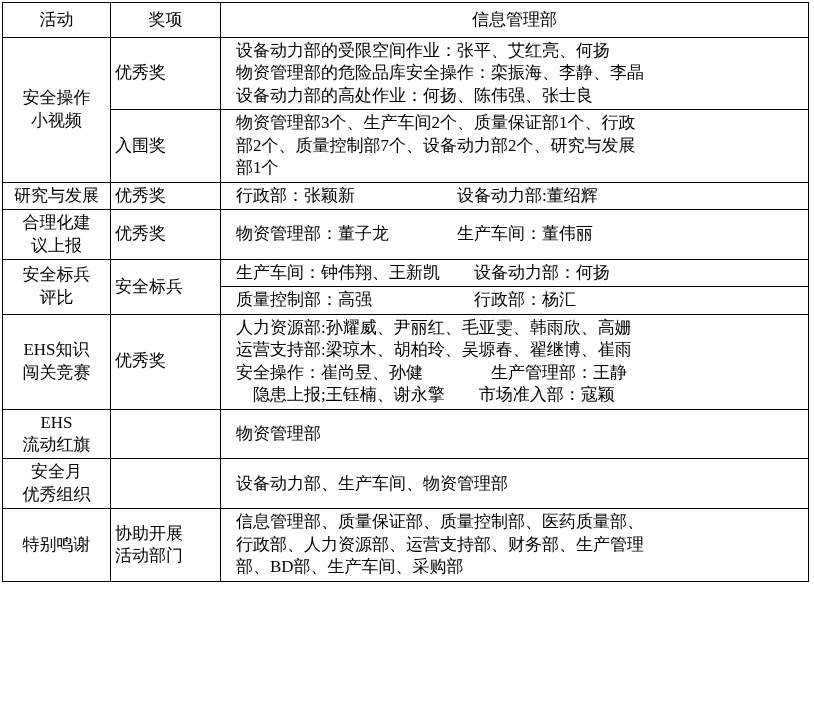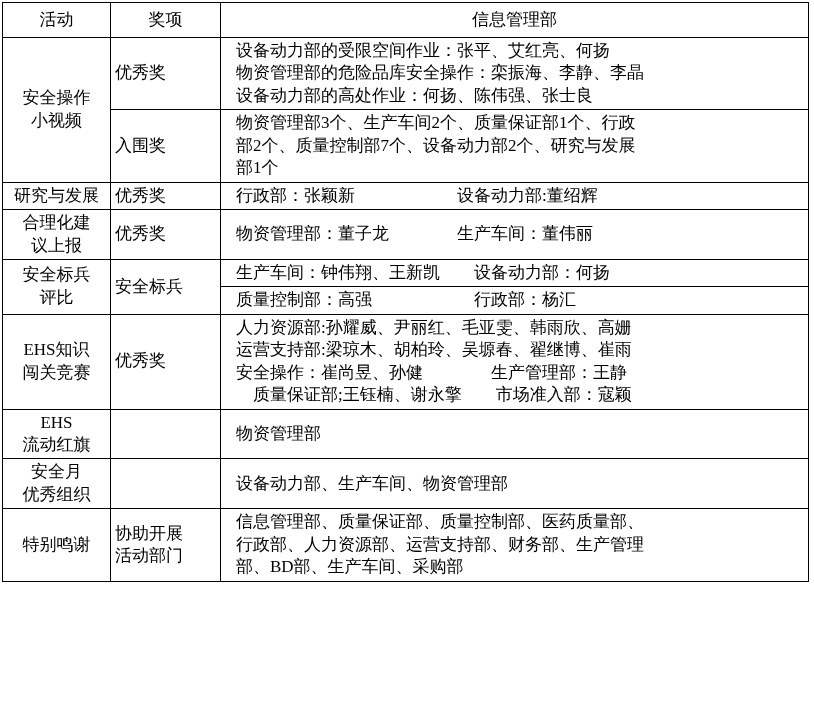--- a/index.html
+++ b/index.html
@@ -124,21 +124,21 @@
       </tr>
 
       <tr>
         <td class="activity-cell nowrap-pre">EHS知识
 闯关竞赛</td>
         <td class="award-cell">优秀奖</td>
         <td class="detail-cell">
           <div class="line">人力资源部:孙耀威、尹丽红、毛亚雯、韩雨欣、高姗</div>
           <div class="line">运营支持部:梁琼木、胡柏玲、吴塬春、翟继博、崔雨</div>
           <div class="line">安全操作：崔尚昱、孙健　　　　生产管理部：王静</div>
-          <div class="line">　质量保证部;王钰楠、谢永擎　　市场准入部：寇颖</div>
+          <div class="line">　隐患上报;王钰楠、谢永擎　　市场准入部：寇颖</div>
         </td>
       </tr>
 
       <tr>
         <td class="activity-cell nowrap-pre pad-v">EHS
 流动红旗</td>
         <td class="award-cell"></td>
         <td class="detail-cell">
           <div class="line">物资管理部</div>
         </td>

